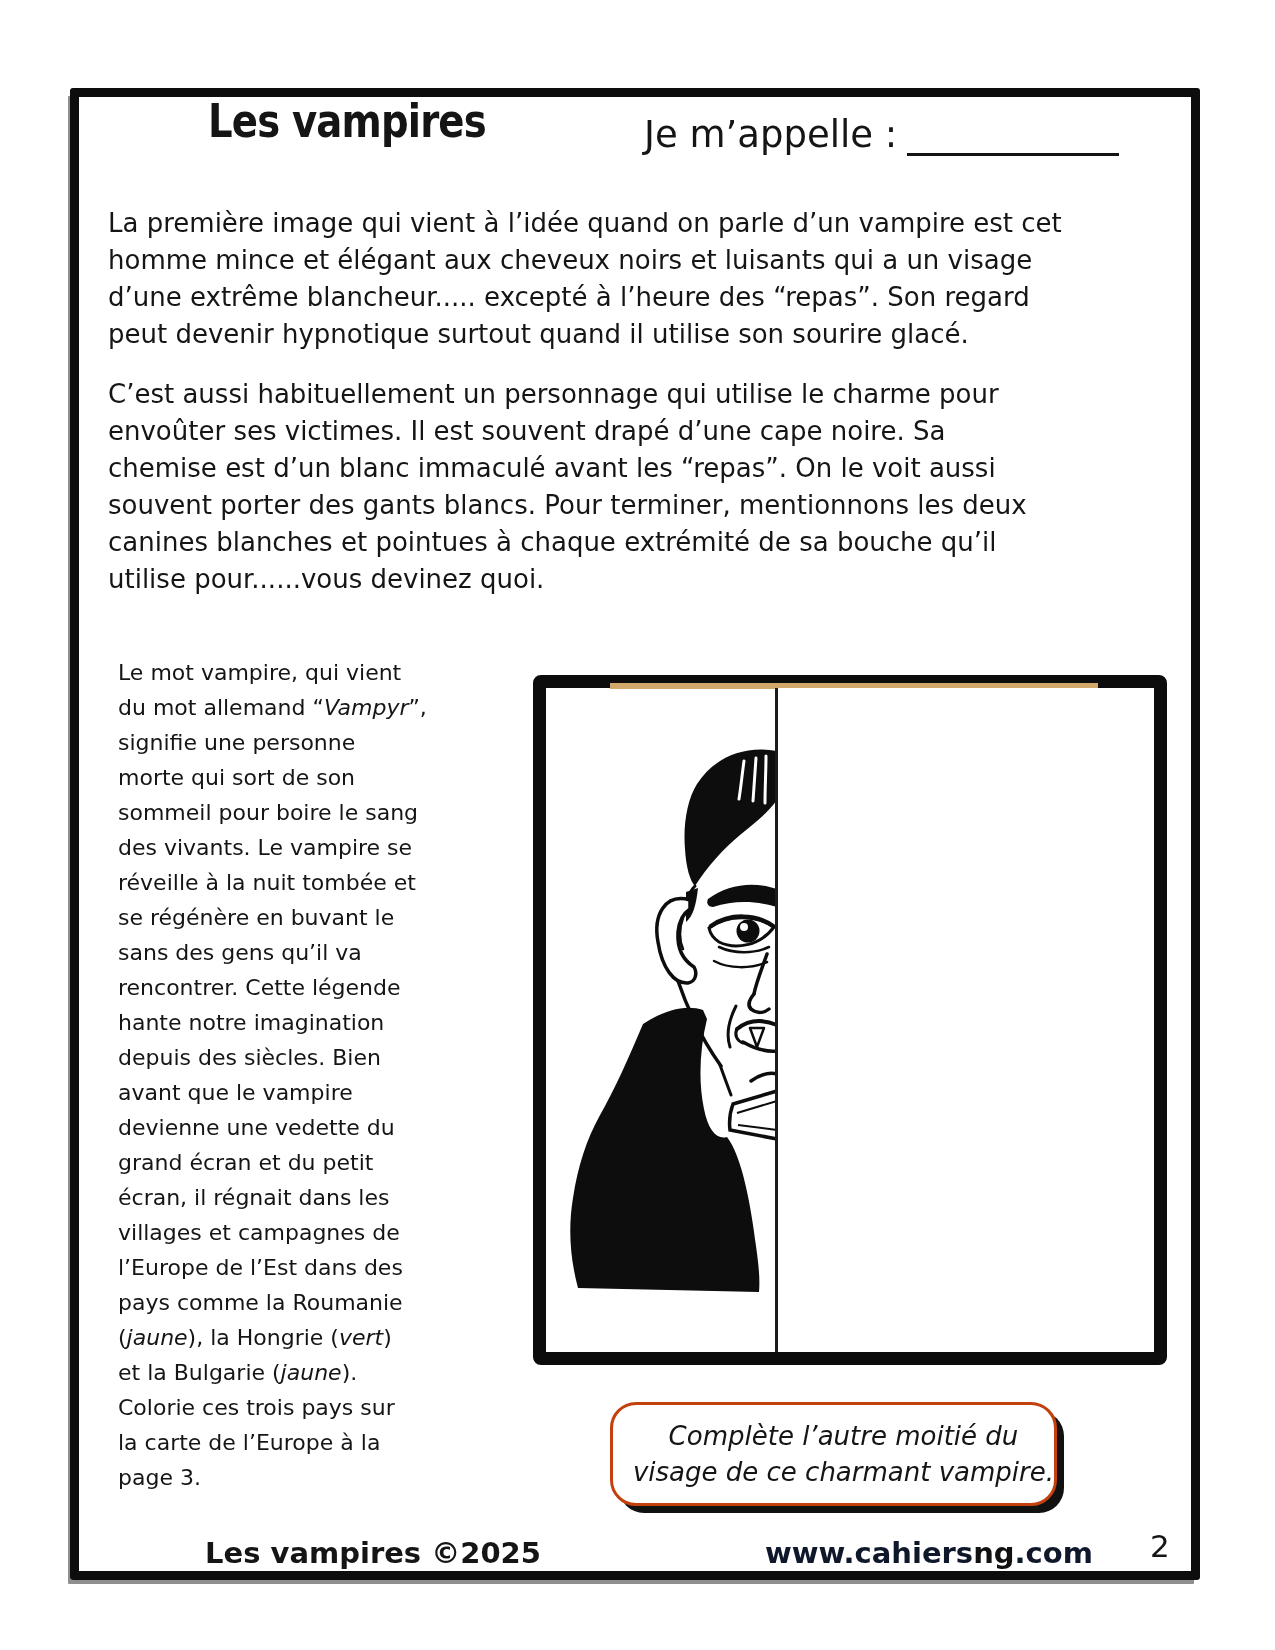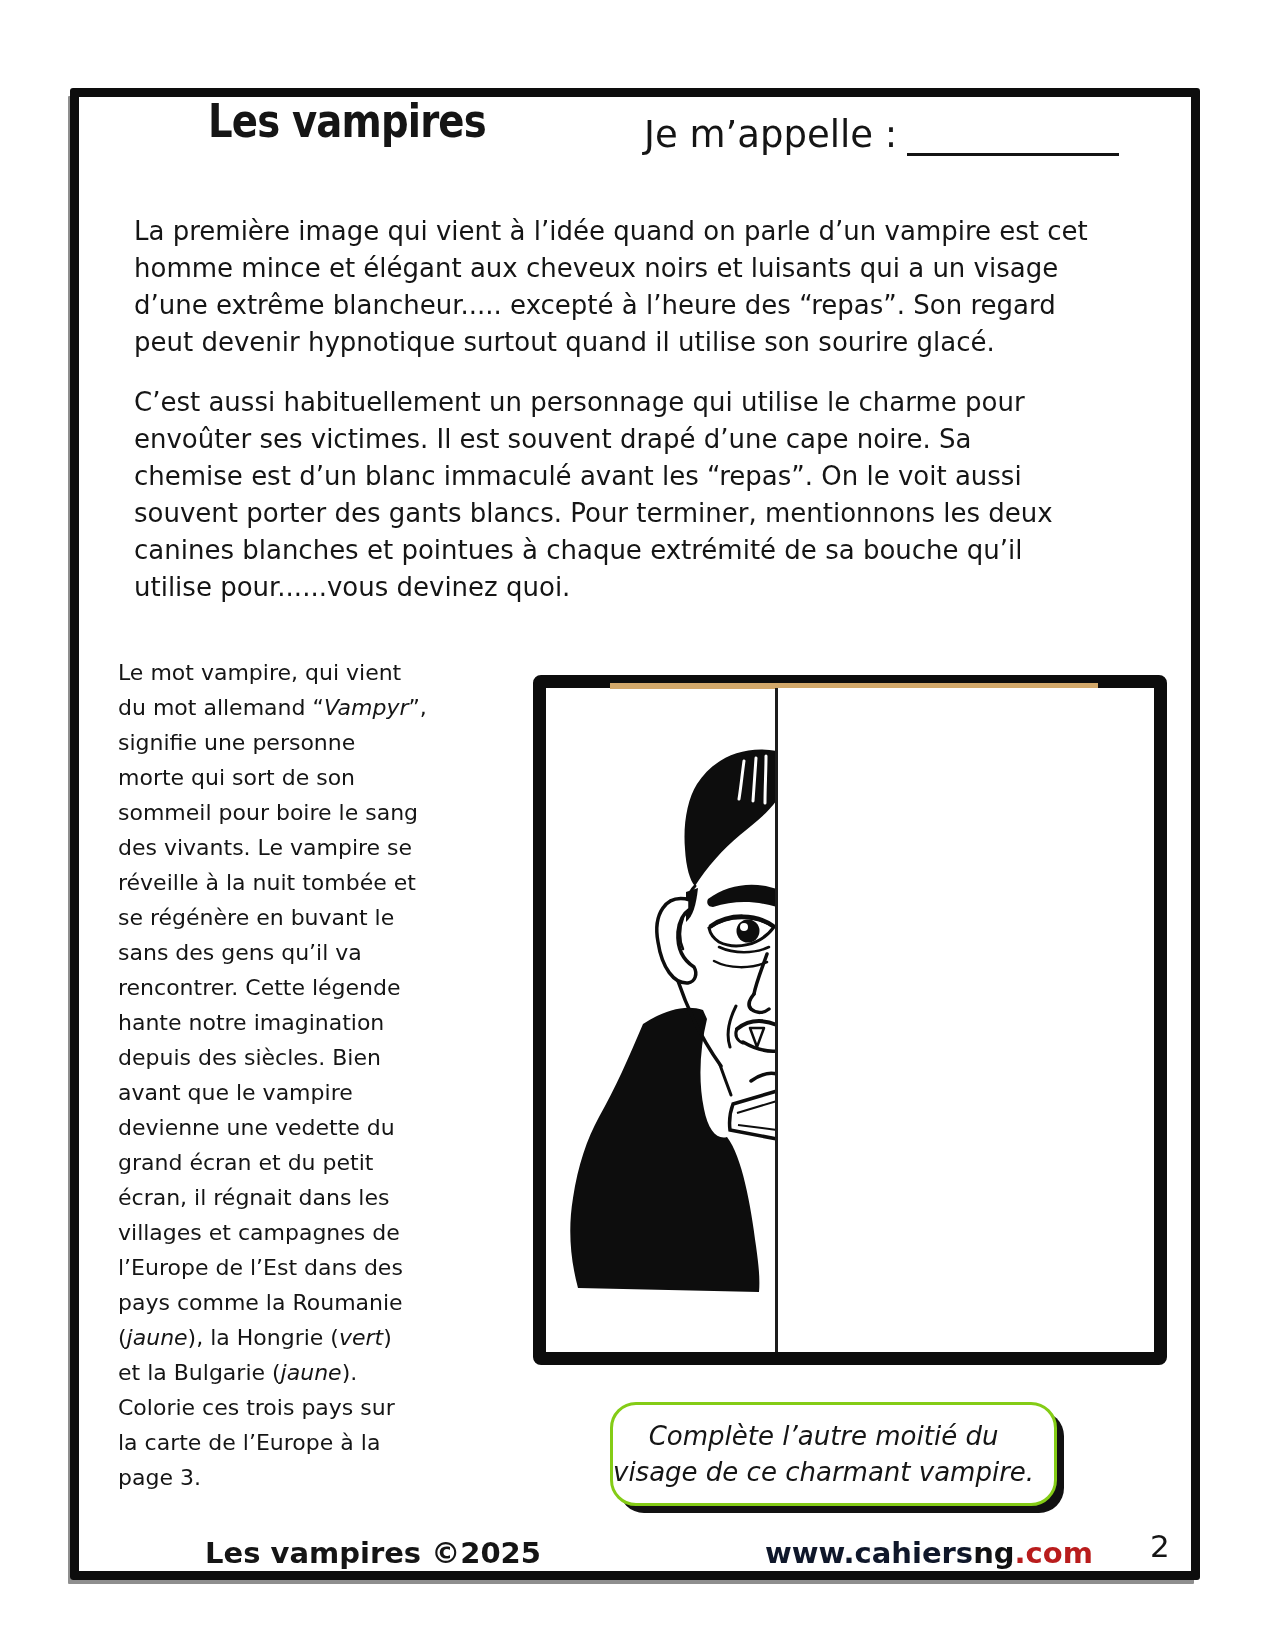--- a/index.html
+++ b/index.html
@@ -11,41 +11,41 @@
     position:absolute;left:70px;top:88px;width:1130px;height:1492px;
     border:9px solid #0d0d0d;border-radius:3px;box-sizing:border-box;
     box-shadow:-4px 6px 0 -2px #8f8f8f;
   }
   .title{
     position:absolute;left:208px;top:94px;font-size:46px;font-weight:800;
     letter-spacing:-1px;transform:scaleX(.84);transform-origin:left top;white-space:nowrap;
   }
   .name-row{position:absolute;left:632px;top:113px;font-size:37px;white-space:nowrap;margin-left:12px;}
   .name-blank{display:inline-block;width:212px;height:26px;border-bottom:3px solid #141414;margin-left:10px;vertical-align:bottom;}
-  .para{position:absolute;left:134px;width:1010px;font-size:26px;line-height:37px;white-space:pre-line;margin-top:8px;}
+  .para{position:absolute;left:108px;width:1010px;font-size:26px;line-height:37px;white-space:pre-line;}
   .p1{top:205px;}
   .p2{top:376px;}
   .column{position:absolute;left:118px;top:655px;width:414px;font-size:22px;line-height:35px;white-space:pre-line;}
   .frame{
     position:absolute;left:533px;top:675px;width:634px;height:690px;box-sizing:border-box;
     border:13px solid #0c0c0c;border-radius:8px;background:#ffffff;
   }
   .frame-tan{position:absolute;left:64px;top:-5px;width:488px;height:6px;background:var(--tan,#d2a86a);}
   .frame-bump-bottom{position:absolute;left:55px;right:70px;bottom:-6px;height:6px;background:#0c0c0c;}
   .frame-bump-right{position:absolute;right:-5px;top:34px;width:5px;height:70px;background:#0c0c0c;}
   .frame-bump-left{position:absolute;left:-5px;top:45px;width:5px;height:62px;background:#0c0c0c;}
   .frame-interior{position:absolute;left:0;top:0;right:0;bottom:0;overflow:hidden;}
   .mirror-divider{position:absolute;left:229px;top:0;bottom:0;width:3px;background:#1c1c1c;}
   .vampire-svg{position:absolute;left:0;top:0;}
   .drawing-half{position:absolute;left:232px;top:0;right:0;bottom:0;background:#ffffff;}
   .activity-box{
     position:absolute;left:610px;top:1402px;width:447px;height:104px;box-sizing:border-box;
-    border:3px solid #84cc16;border-radius:26px;background:#fff;
+    border:3px solid #c2410c;border-radius:26px;background:#fff;
     box-shadow:8px 8px 0 -1px #111;
-    display:flex;align-items:center;justify-content:flex-start;text-align:center;
+    display:flex;align-items:center;justify-content:flex-end;text-align:center;
     font-style:italic;font-size:26px;line-height:36px;white-space:pre-line;
   }
   .footer-copyright{position:absolute;left:205px;top:1536px;font-size:29px;font-weight:bold;white-space:nowrap;}
   .footer-site{position:absolute;left:765px;top:1536px;font-size:29px;font-weight:bold;white-space:nowrap;}
   .page-number{position:absolute;left:1150px;top:1528px;font-size:31px;}
 </style>
 </head>
 <body>
 
 <div class="sheet">
@@ -145,16 +145,16 @@
       <div class="mirror-divider"></div>
     </div>
   </div>
 
   <div class="activity-box">
     <span>Complète l’autre moitié du
 visage de ce charmant vampire.</span>
   </div>
 
   <div class="footer-copyright">Les vampires ©2025</div>
-  <div class="footer-site"><span style="color: #0f172a;">www.cahiers</span><span style="color: rgb(17, 17, 17);">ng</span><span style="color: #b91c1c;">.com</span></div>
+  <div class="footer-site"><span style="color: #0f172a;">www.cahiers</span><span style="color: rgb(17, 17, 17);">ng</span><span style="color: #0f172a;">.com</span></div>
   <div class="page-number">2</div>
 
 </div>
 
 </body></html>

